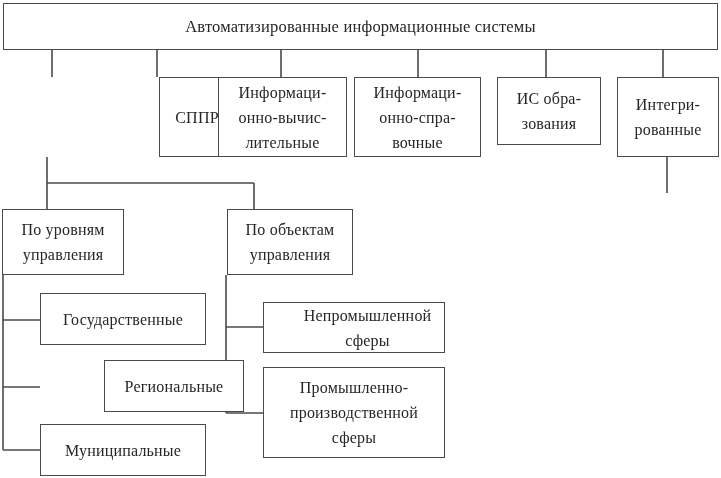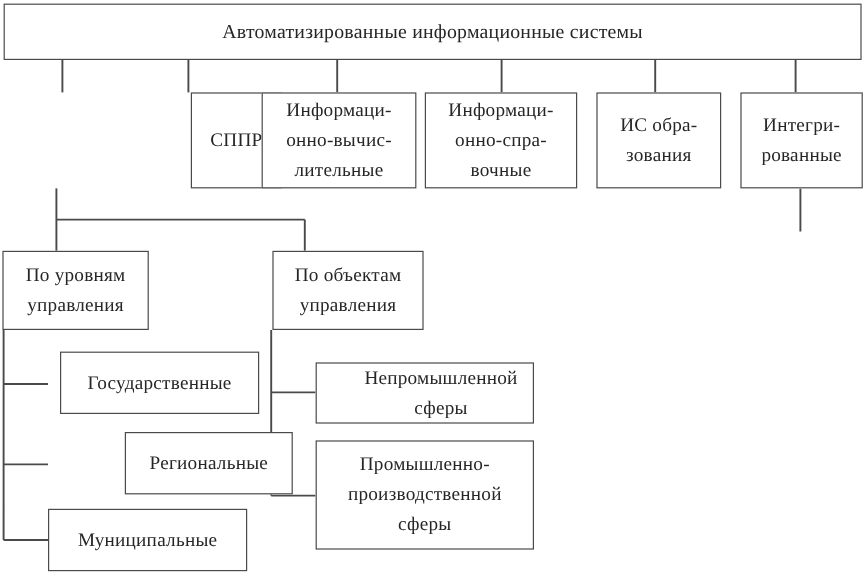--- a/index.html
+++ b/index.html
@@ -96,42 +96,42 @@
 онно-вычис-
 лительные</span>
   </div>
 
   <div class="node" style="left:354px; top:77px; width:127px; height:80px;">
     <span class="label">Информаци-
 онно-спра-
 вочные</span>
   </div>
 
-  <div class="node" style="left:497px; top:77px; width:104px; height:80px;">
+  <div class="node" style="left:497px; top:77px; width:104px; height:68px;">
     <span class="label">ИС обра-
 зования</span>
   </div>
 
   <div class="node" style="left:617px; top:77px; width:102px; height:80px;">
     <span class="label">Интегри-
 рованные</span>
   </div>
 
   <div class="node" style="left:2px; top:209px; width:122px; height:66px;">
     <span class="label">По уровням
 управления</span>
   </div>
 
   <div class="node" style="left:227px; top:209px; width:126px; height:66px;">
     <span class="label">По объектам
 управления</span>
   </div>
 
 
-  <div class="node" style="left:40px; top:293px; width:166px; height:52px;margin-left:10px;">
+  <div class="node" style="left:40px; top:293px; width:166px; height:52px;">
     <span class="label">Государственные</span>
   </div>
 
   <div class="node" style="left:56px; top:360px; width:140px; height:52px;margin-left:48px;">
     <span class="label">Региональные</span>
   </div>
 
   <div class="node" style="left:40px; top:424px; width:166px; height:52px;">
     <span class="label">Муниципальные</span>
   </div>

